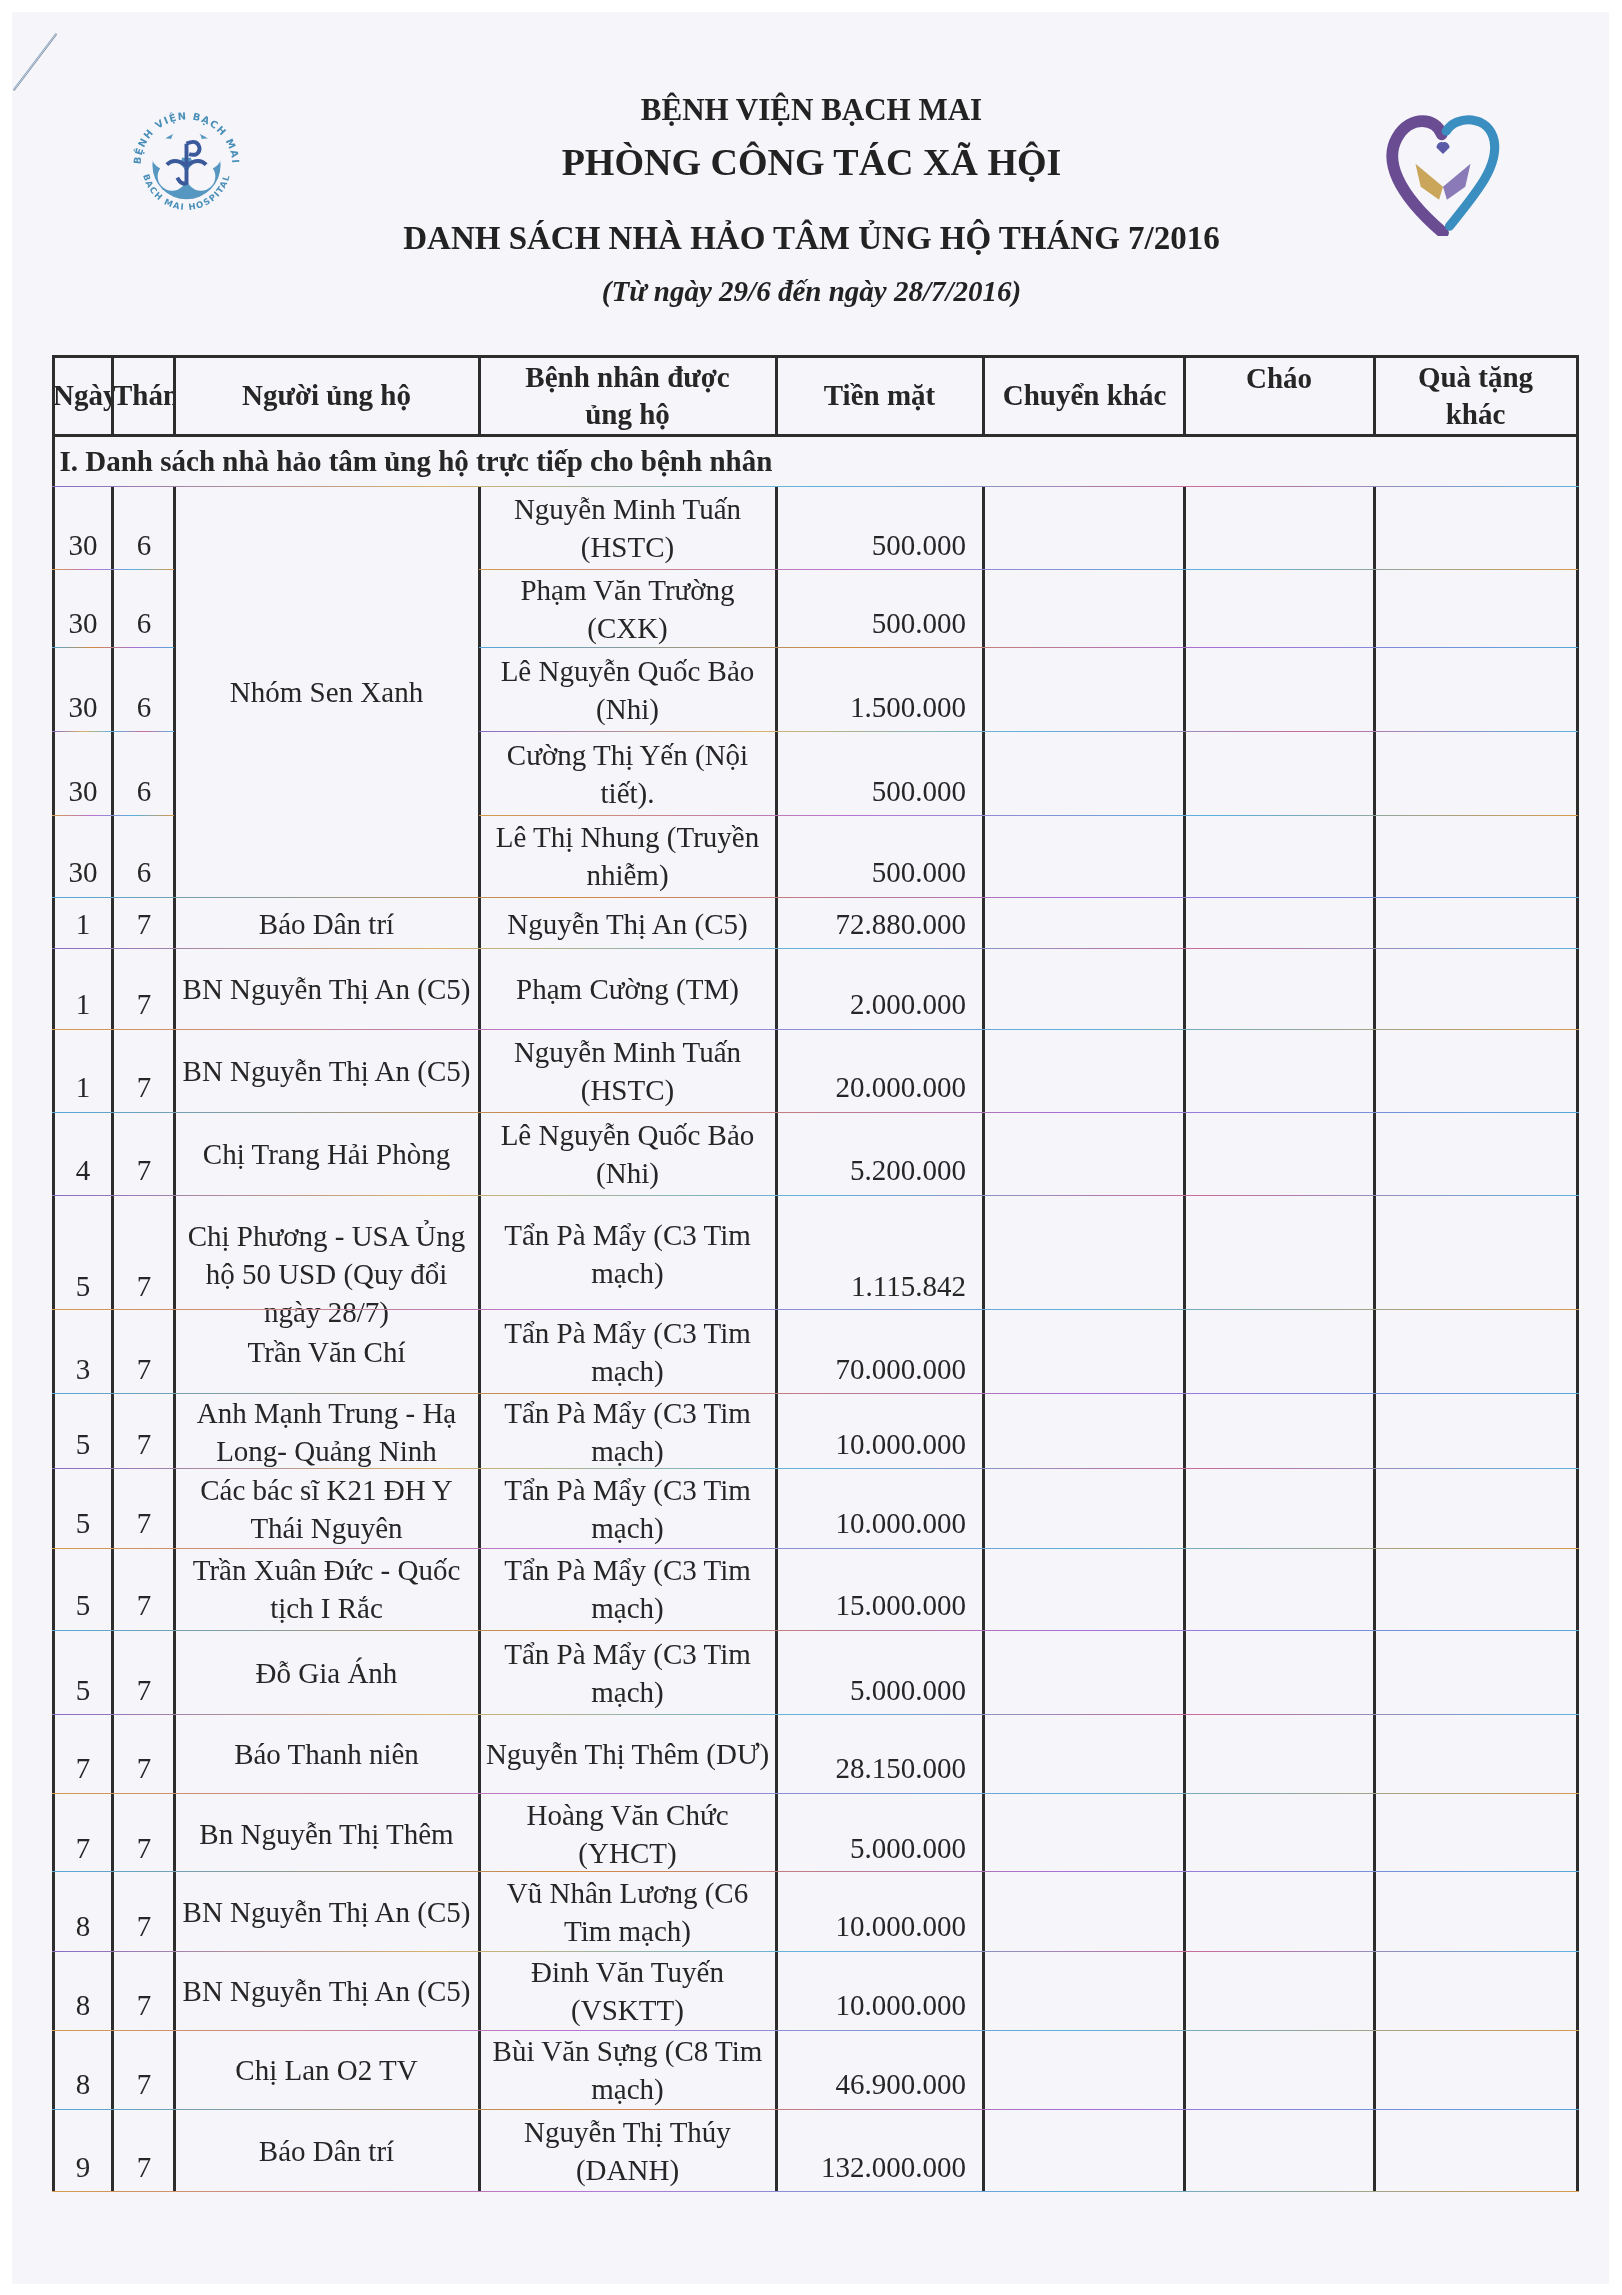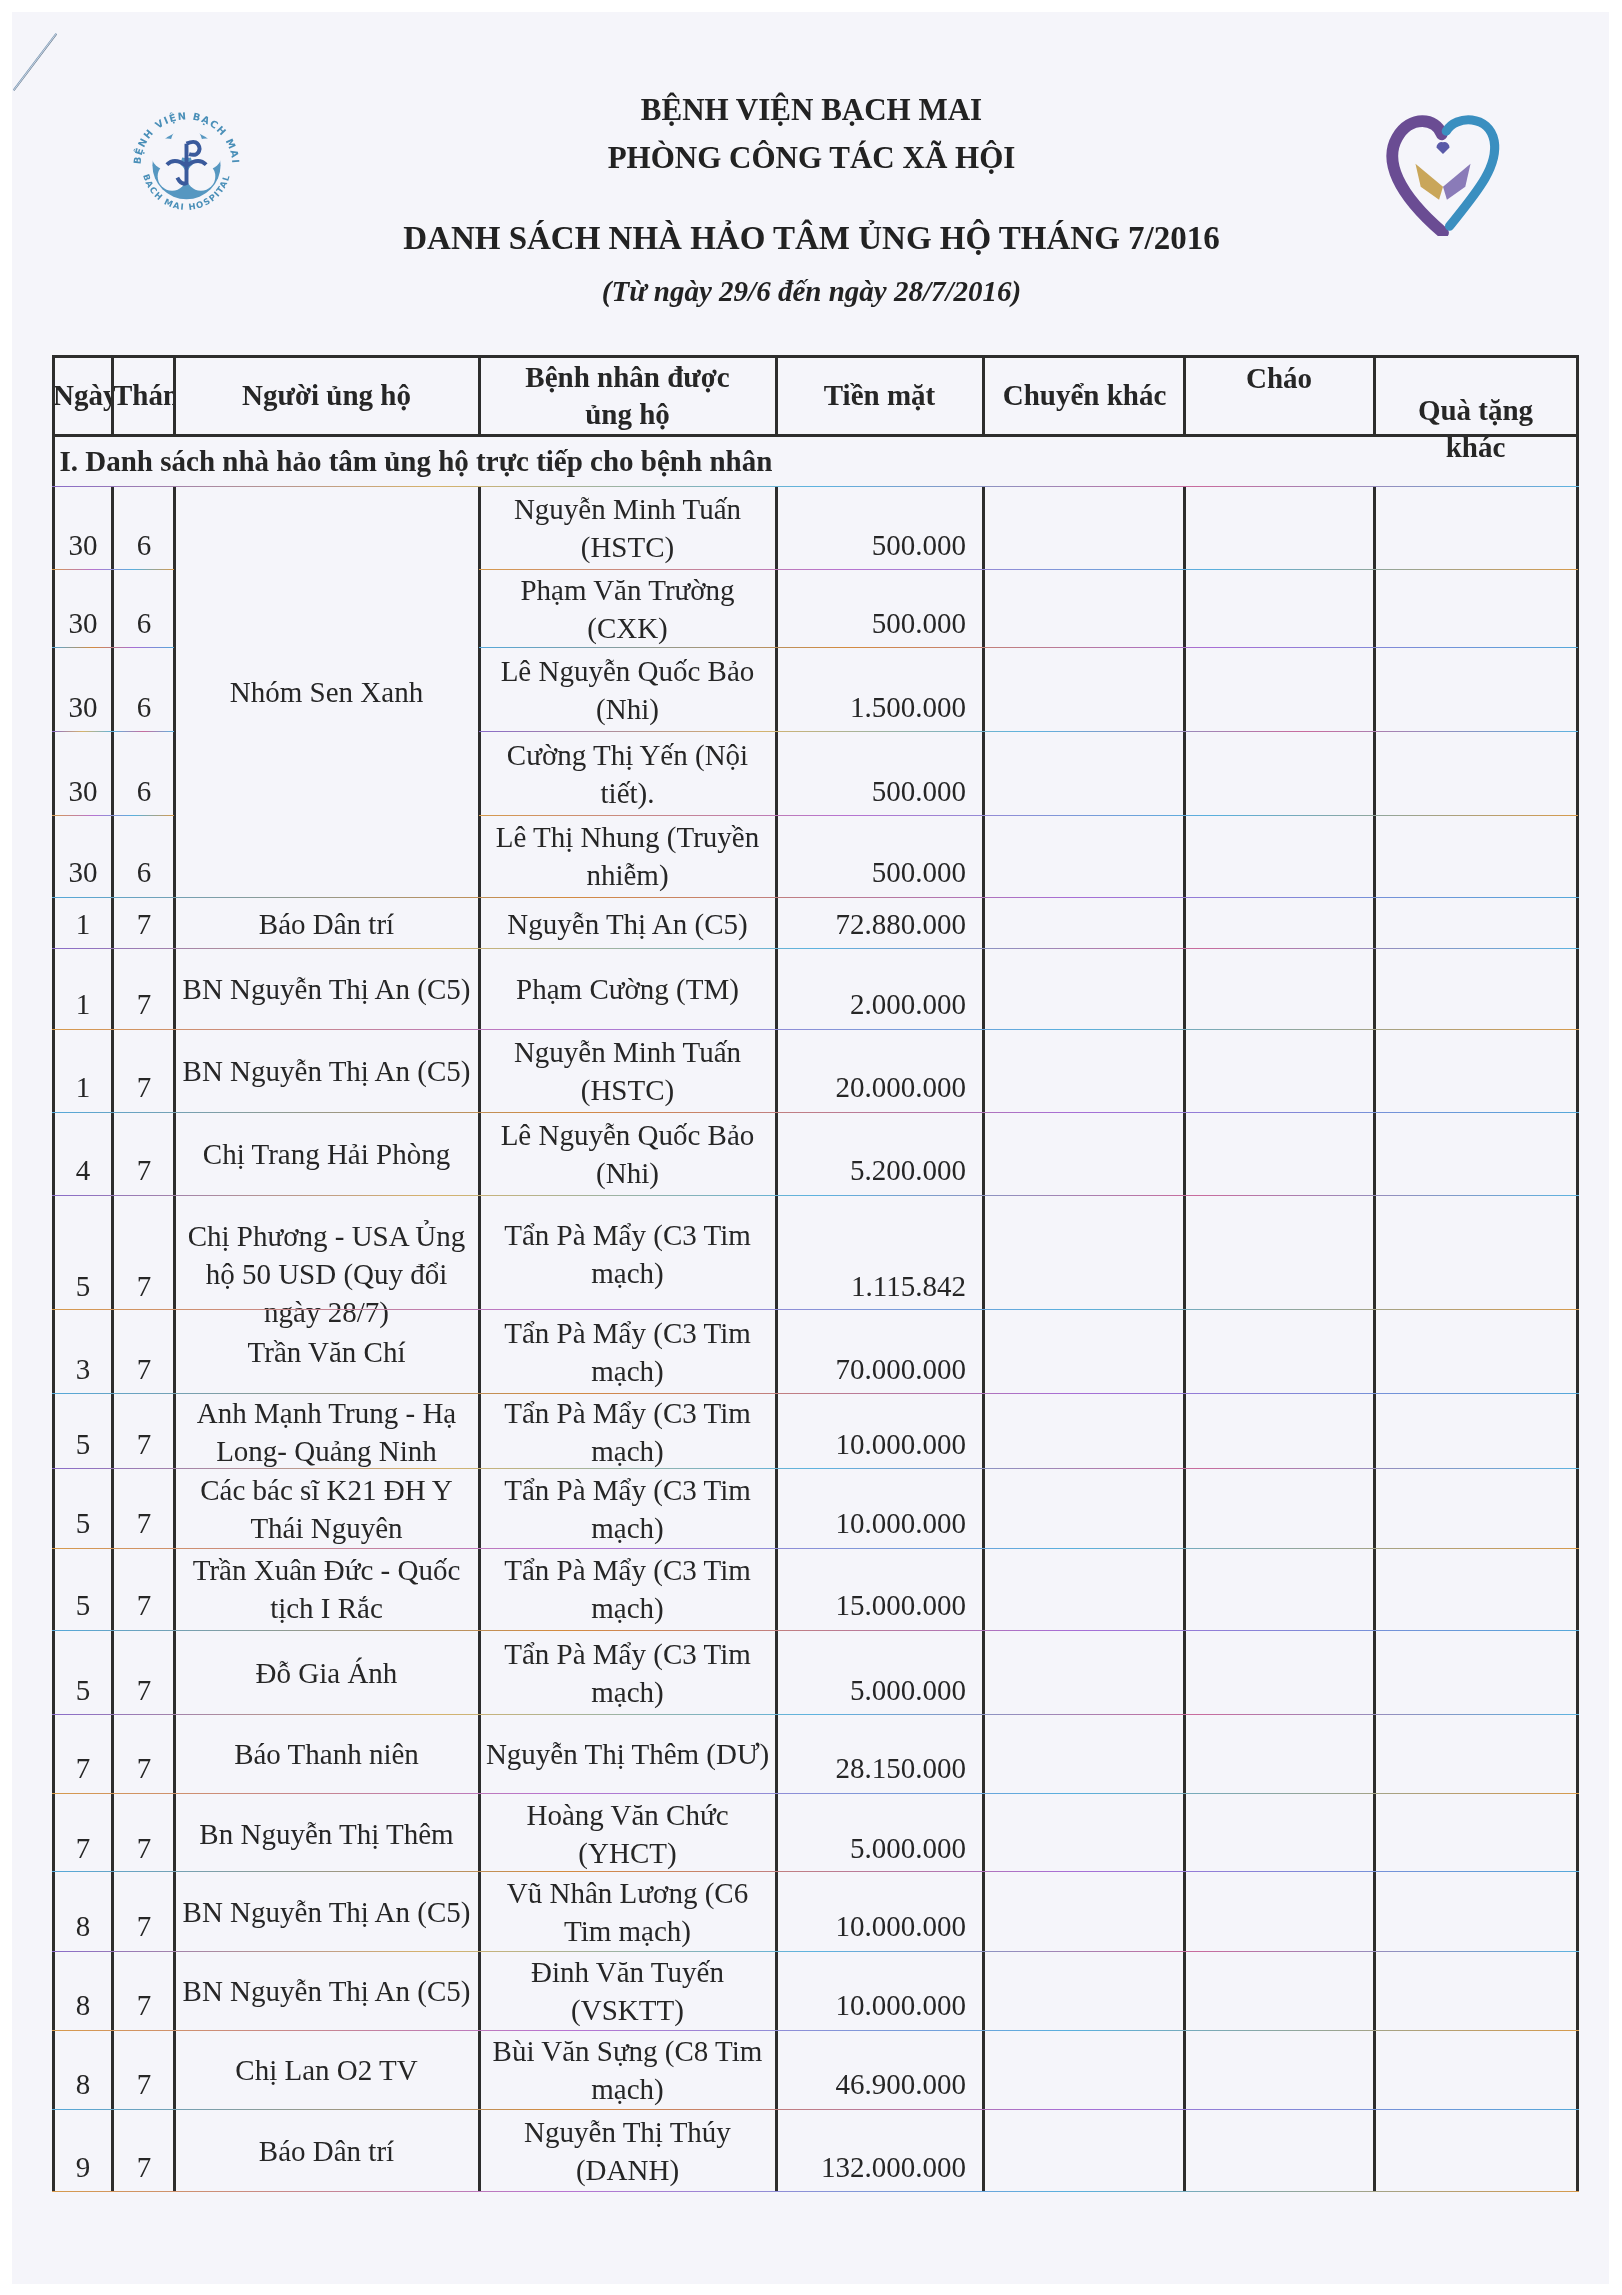--- a/index.html
+++ b/index.html
@@ -16,21 +16,21 @@
   .staple {
     position: absolute; left: 34px; top: 26px; width: 2px; height: 72px;
     background: linear-gradient(90deg,#6b8aa8,#c9d7e6,#5b6f85);
     transform: rotate(37deg); transform-origin: center; border-radius: 1.3px;
   }
   .hdr-line {
     position: absolute; left: 0; width: 1623px; text-align: center;
     font-weight: bold; color: #222;
   }
   .h1 { top: 92px; font-size: 31px; }
-  .h2 { top: 140px; font-size: 31px; }
+  .h2 { top: 140px; font-size: 38px; }
   .h3 { top: 220px; font-size: 33px; }
   .h4 { top: 275px; font-size: 29px; font-style: italic; }
 
   .logo-left { position: absolute; left: 121px; top: 103px; width: 131px; height: 118px; }
   .logo-right { position: absolute; left: 1384px; top: 108px; width: 118px; height: 128px; }
 
   .tbl { position: absolute; left: 0; top: 0; width: 1623px; height: 2295px; }
   .cell {
     position: absolute; box-sizing: border-box;
     display: flex; align-items: center; justify-content: center;
@@ -89,21 +89,21 @@
 
 <div class="tbl">
 
   <div class="cell th" style="left:53px;top:356px;width:60px;height:79px;padding:0;justify-content:flex-start;">Ngày</div>
   <div class="cell th" style="left:113px;top:356px;width:62px;height:79px;padding:0;justify-content:flex-start;">Tháng</div>
   <div class="cell th" style="left:174px;top:356px;width:305px;height:79px;">Người ủng hộ</div>
   <div class="cell th" style="left:776px;top:356px;width:207px;height:79px;">Tiền mặt</div>
   <div class="cell th" style="left:479px;top:356px;width:297px;height:79px;padding:0 39px;">Bệnh nhân được ủng hộ</div>
   <div class="cell th" style="left:984px;top:356px;width:201px;height:79px;padding:0;">Chuyển khác</div>
   <div class="cell th" style="left:1184px;top:339px;width:190px;height:79px;">Cháo</div>
-  <div class="cell th" style="left:1374px;top:356px;width:203px;height:79px;padding:0 39px;margin-top:33px;">Quà tặng khác</div>
+  <div class="cell th" style="left:1374px;top:356px;width:203px;height:79px;padding:0 39px;">Quà tặng khác</div>
 
   <div class="cell section" style="left:53px;top:435px;width:1524px;height:51px;">I. Danh sách nhà hảo tâm ủng hộ trực tiếp cho bệnh nhân</div>
 
   <div class="cell" style="left:174px;top:486px;width:305px;height:412px;">Nhóm Sen Xanh</div>
 
   <div id="rows">
       <div>
         <div class="cell bottom" style="left: 53px; top: 486px; width: 60px; height: 84px;">30</div>
         <div class="cell bottom" style="left: 113px; top: 486px; width: 62px; height: 84px;">6</div>
         <div class="cell " style="left: 479px; top: 486px; width: 297px; height: 84px;">Nguyễn Minh Tuấn (HSTC)</div>

